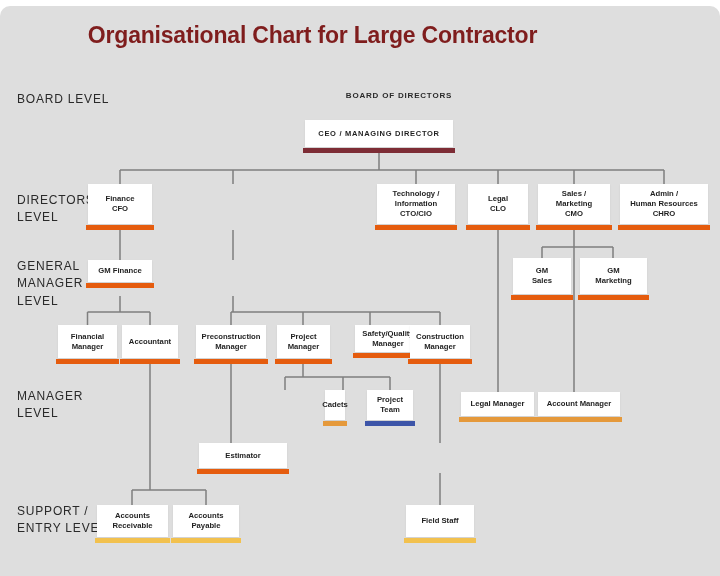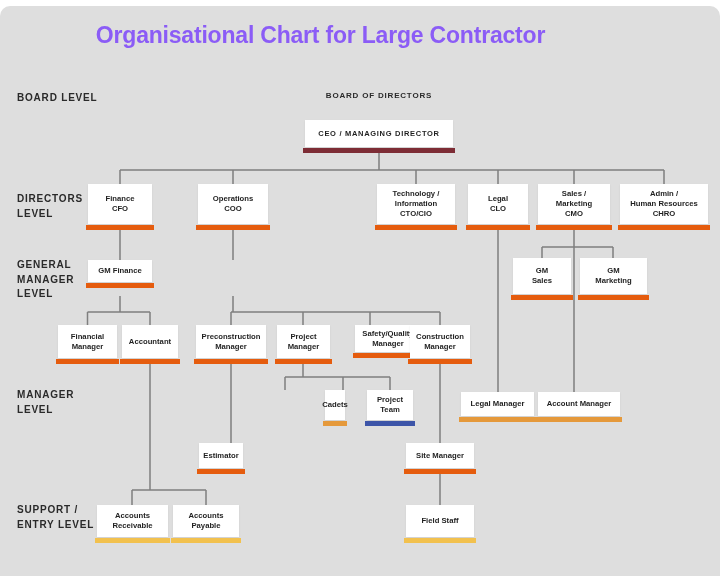--- a/index.html
+++ b/index.html
@@ -1,24 +1,24 @@
 <!DOCTYPE html>
 <html style="--canvas-bg: #dedede; --node-bg: #ffffff; --wire: #7f7f7f; --text: #1f1f1f; --bar-maroon: #7d2c35; --bar-orange: #e55c0e; --bar-amber: #e5993b; --bar-yellow: #f2c14e; --bar-blue: #3d55a8;"><head>
 <meta charset="utf-8">
 <style>
   html,body{margin:0;padding:0;background:#ffffff;}
   .stage{position:relative;width:720px;height:576px;background:#ffffff;overflow:hidden;
          font-family:"Liberation Sans", sans-serif;color:var(--text,#1f1f1f);}
   .canvas{position:absolute;left:0;top:6px;width:720px;height:570px;
           background:var(--canvas-bg,#dedede);border-radius:10px 10px 0 0;}
   .title{position:absolute;left:0;top:22px;width:625px;text-align:center;
-         font-size:23px;font-weight:bold;letter-spacing:-0.2px;color:#8b5cf6;padding-left:8px;}
-  .lvl{position:absolute;font-size:10px;font-weight:bold;letter-spacing:0.8px;
+         font-size:23px;font-weight:bold;letter-spacing:-0.2px;color:#7f1d1d;}
+  .lvl{position:absolute;font-size:12px;font-weight:normal;letter-spacing:0.8px;
        line-height:1.45;color:#2a2a2a;white-space:pre-line;}
-  .board-caption{position:absolute;left:379px;top:91px;transform:translateX(-50%);
+  .board-caption{position:absolute;left:399px;top:91px;transform:translateX(-50%);
        font-size:8px;font-weight:bold;letter-spacing:0.8px;color:#2a2a2a;white-space:nowrap;}
   .wires{position:absolute;left:0;top:0;}
   .node{position:absolute;border-radius:7px;}
   .box{position:relative;width:100%;height:100%;background:var(--node-bg,#ffffff);
        box-shadow:0 1px 2px rgba(0,0,0,0.07);
        display:flex;align-items:center;justify-content:center;text-align:center;}
   .lbl{font-size:7.7px;font-weight:bold;line-height:1.3;white-space:pre-line;}
   .caps .lbl{font-size:7.5px;letter-spacing:0.7px;}
   .bar{position:absolute;left:-2px;right:-2px;top:calc(100% + 1px);height:5px;}
   .bar-maroon{background:var(--bar-maroon,#7d2c35);}
@@ -70,27 +70,20 @@
     <div class="bar bar-maroon"></div>
   </div>
 
   <div class="node" style="left:88px;top:184px;width:64px;height:40px">
     <div class="box">
         <span class="lbl">Finance
 CFO</span>
       </div>
     <div class="bar bar-orange"></div>
   </div>
-  <div class="node" style="left:198px;top:184px;width:70px;height:40px">
-    <div class="box">
-        <span class="lbl">Operations
-COO</span>
-      </div>
-    <div class="bar bar-orange"></div>
-  </div>
   <div class="node" style="left:377px;top:184px;width:78px;height:40px">
     <div class="box">
         <span class="lbl">Technology /
 Information
 CTO/CIO</span>
       </div>
     <div class="bar bar-orange"></div>
   </div>
   <div class="node" style="left:468px;top:184px;width:60px;height:40px">
     <div class="box">
@@ -198,29 +191,23 @@
       </div>
     <div class="bar bar-amber"></div>
   </div>
   <div class="node" style="left:538px;top:392px;width:82px;height:24px">
     <div class="box">
         <span class="lbl">Account Manager</span>
       </div>
     <div class="bar bar-amber"></div>
   </div>
 
-  <div class="node" style="left:199px;top:443px;width:44px;height:25px">
+  <div class="node" style="left:199px;top:443px;width:88px;height:25px">
     <div class="box">
         <span class="lbl">Estimator</span>
-      </div>
-    <div class="bar bar-orange"></div>
-  </div>
-  <div class="node" style="left:406px;top:443px;width:68px;height:25px">
-    <div class="box">
-        <span class="lbl">Site Manager</span>
       </div>
     <div class="bar bar-orange"></div>
   </div>
 
   <div class="node" style="left:97px;top:505px;width:71px;height:32px">
     <div class="box">
         <span class="lbl">Accounts
 Receivable</span>
       </div>
     <div class="bar bar-yellow"></div>

